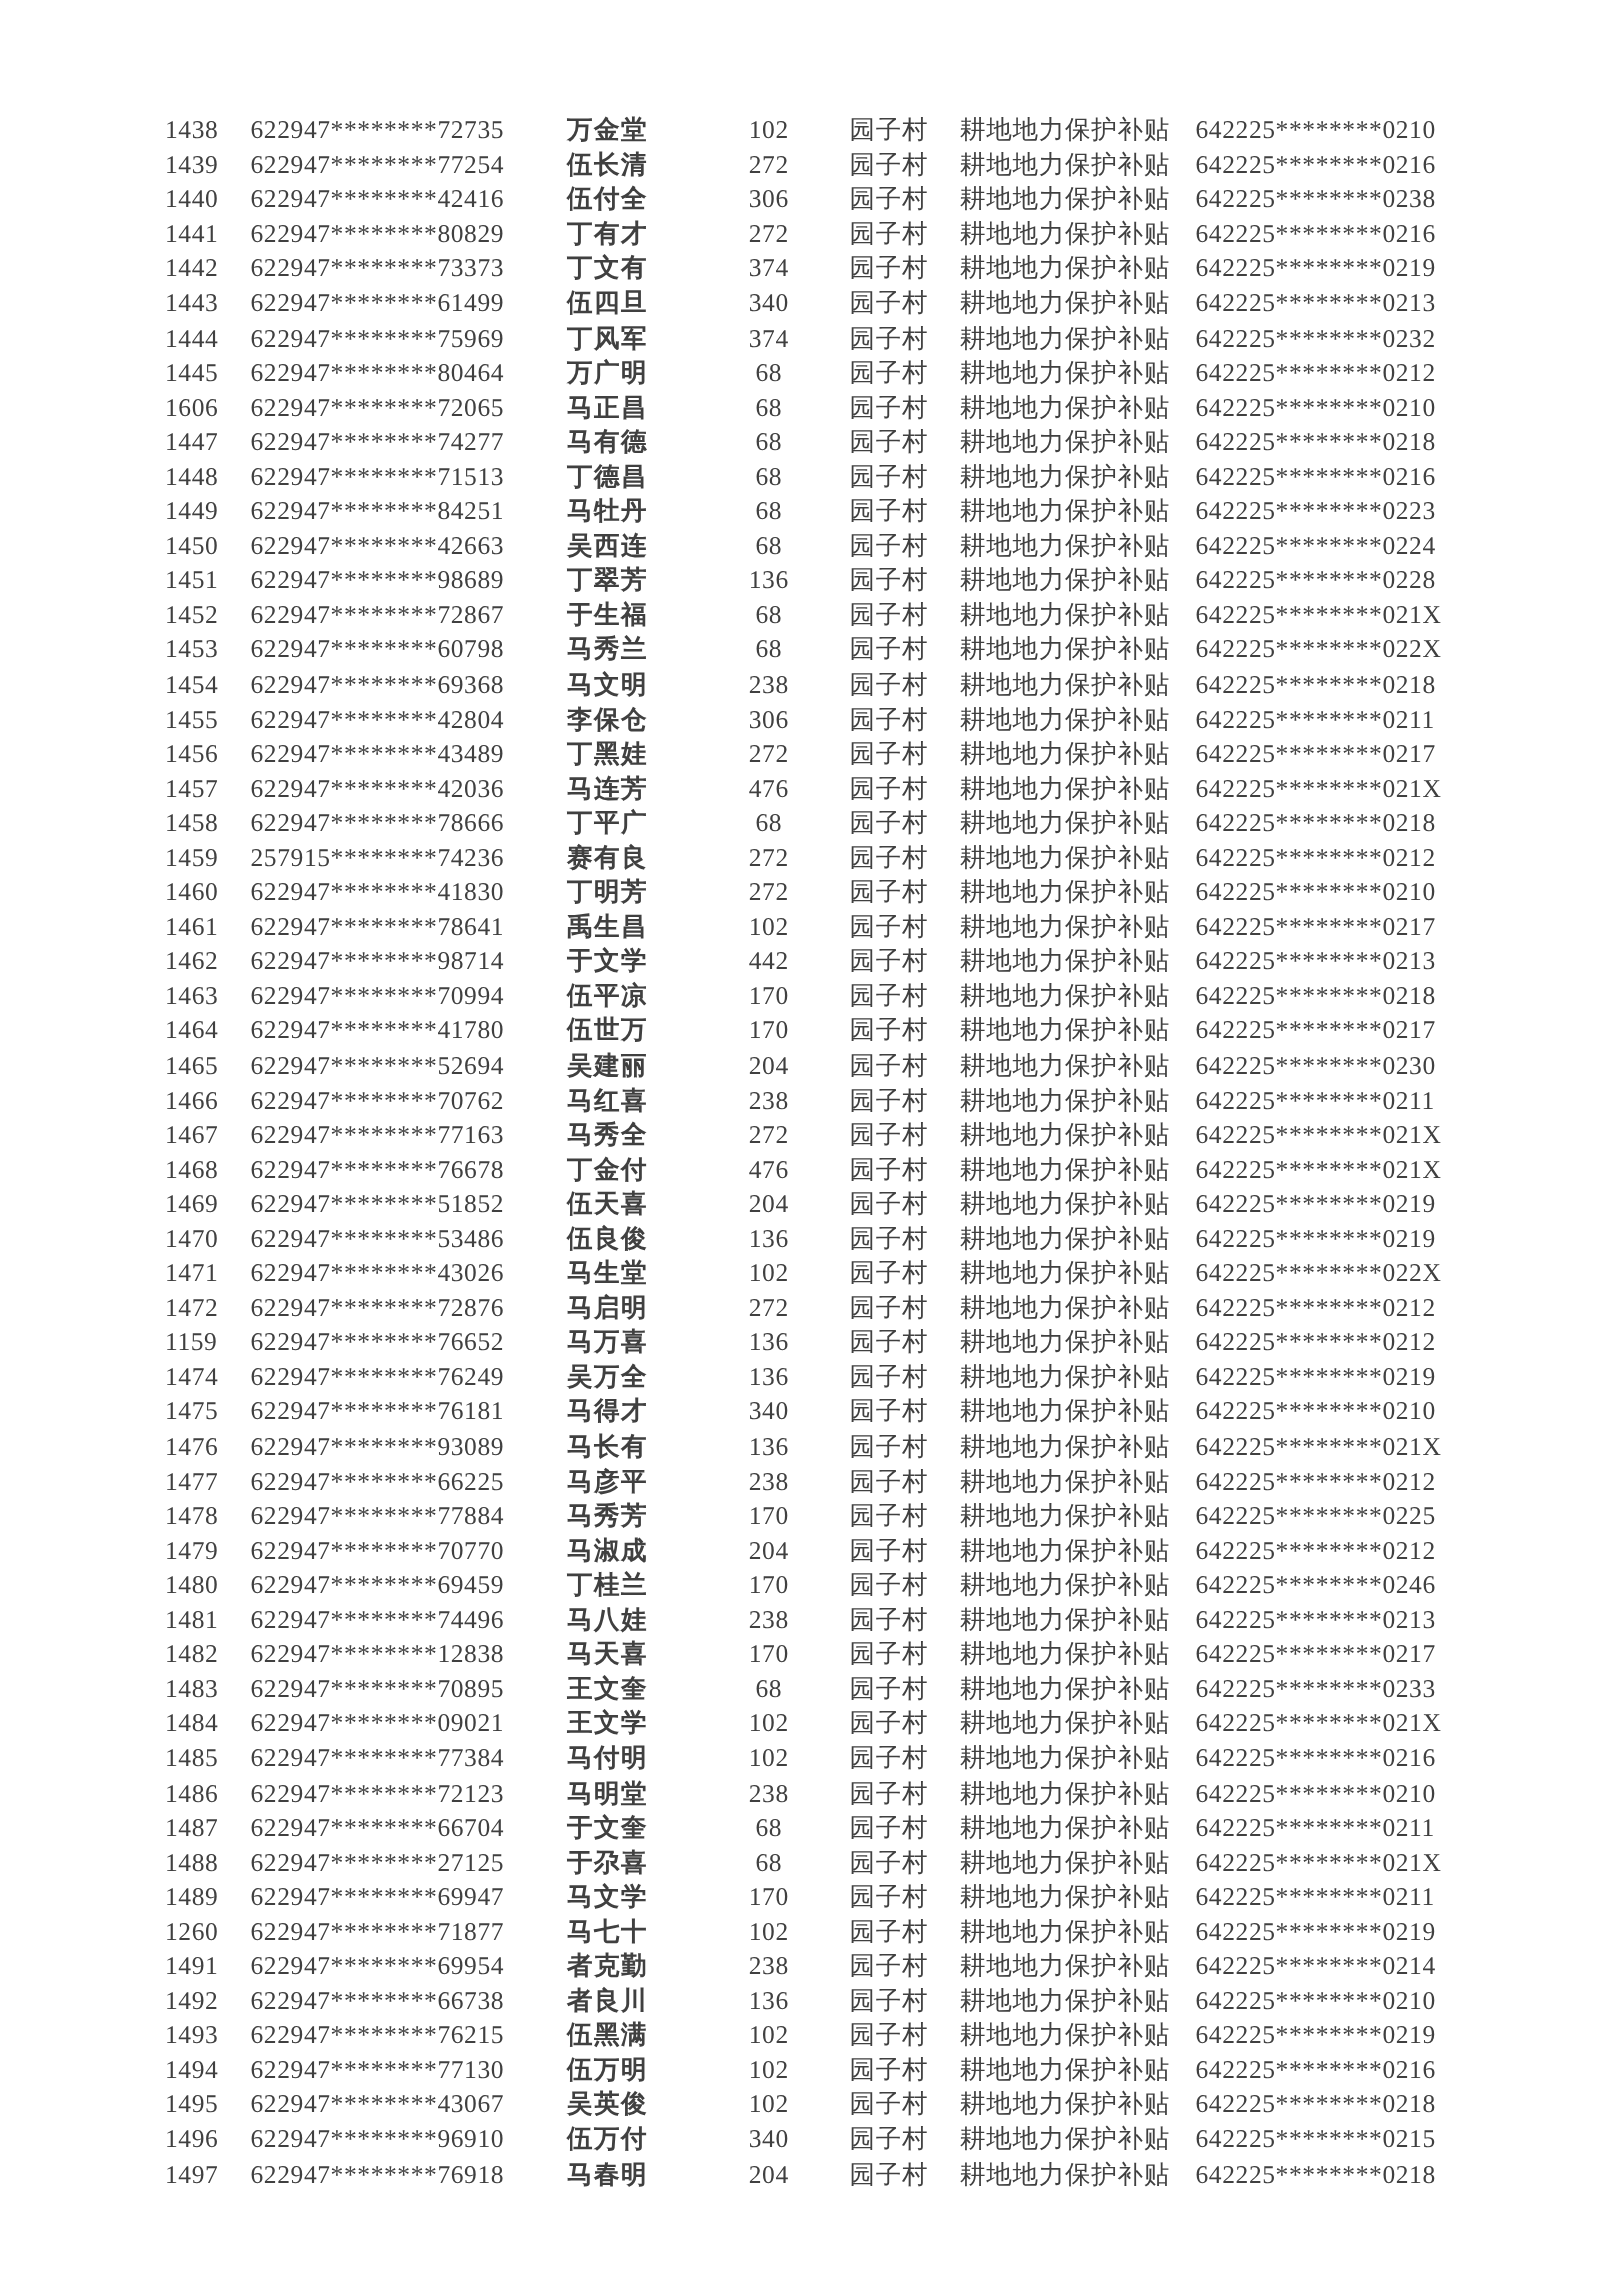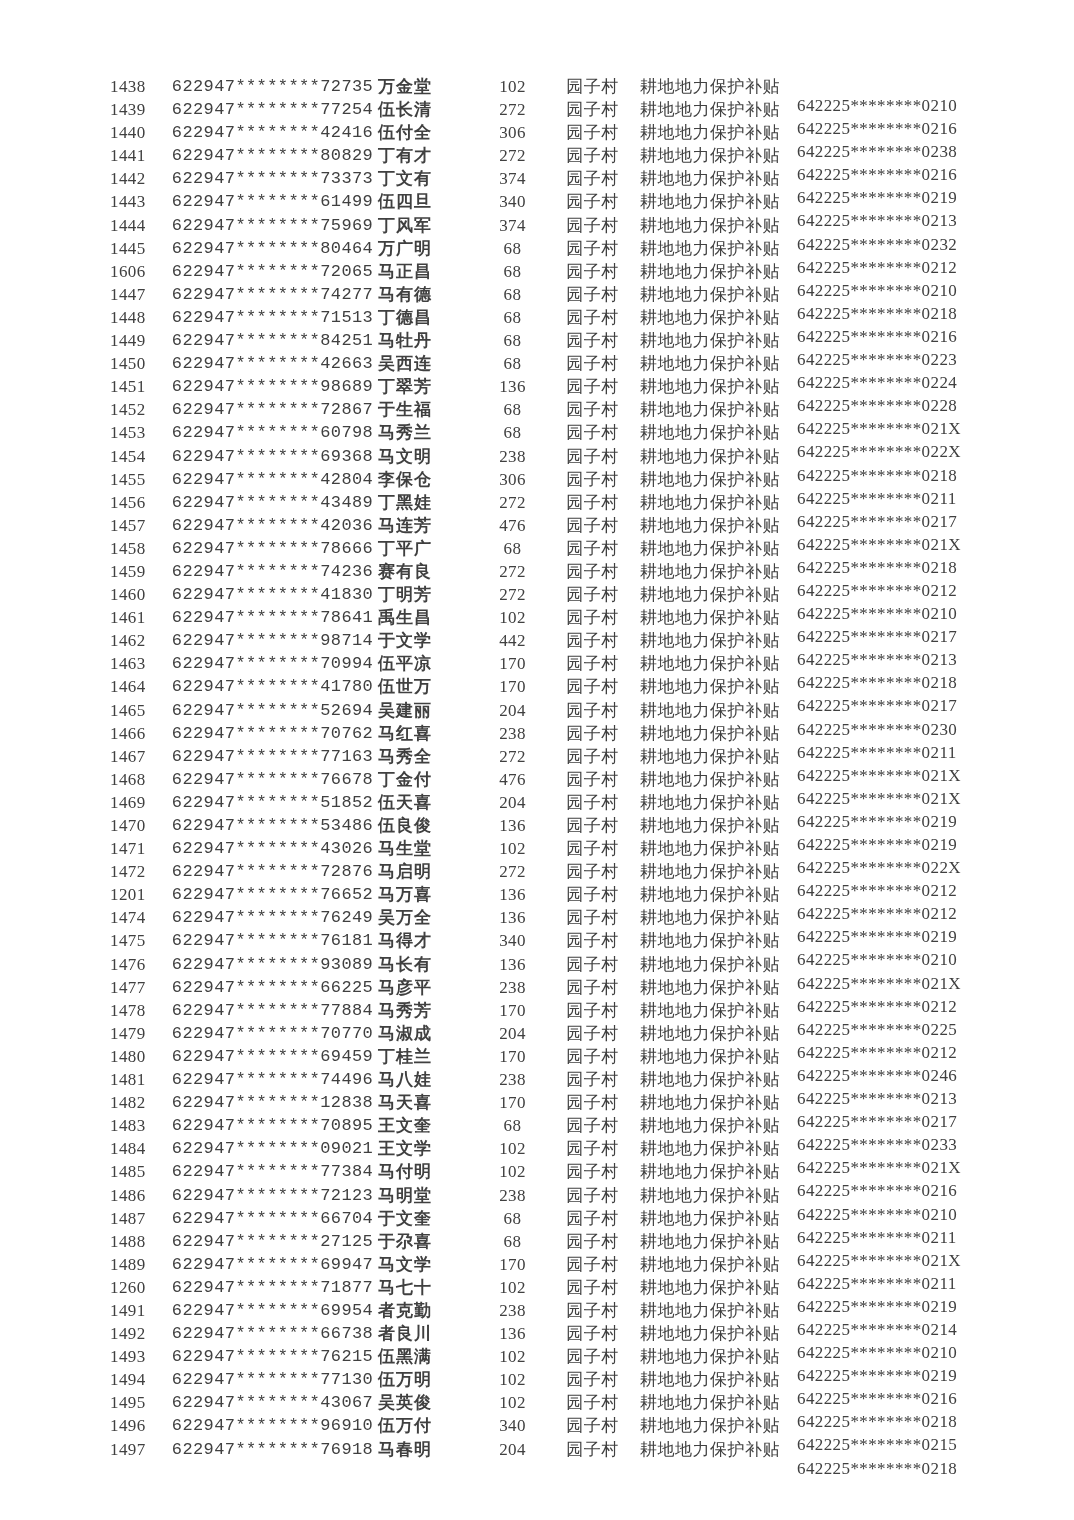--- a/index.html
+++ b/index.html
@@ -19,26 +19,26 @@
   .row {
     display: flex;
     height: 23.1px;
     line-height: 23.1px;
     font-size: 17px;
     color: #404040;
     white-space: nowrap;
   }
   .c { display: block; }
   .c-seq     { width: 57px;  text-align: left;   letter-spacing: 0.4px; }
-  .c-id      { width: 211px; text-align: center;   letter-spacing: 0.4px; font-family: Liberation Mono, monospace; }
+  .c-id      { width: 211px; text-align: left;   letter-spacing: 0.4px; }
   .c-name    { width: 102px; text-align: left;   letter-spacing: 1px; font-weight: bold; }
   .c-amount  { width: 65px;  text-align: center; letter-spacing: 0.4px; }
   .c-village { width: 95px;  text-align: center; letter-spacing: 0.5px; font-family: Liberation Serif, serif; }
   .c-subsidy { width: 157px; text-align: left;   letter-spacing: 0.5px; }
-  .c-account { width: 157px; text-align: center;   letter-spacing: 0.4px; margin-top: 19px; }
+  .c-account { width: 157px; text-align: center;   letter-spacing: 0.4px; }
 </style>
 </head>
 <body>
 
 <div class="sheet">
   <div id="table-body">
       <div class="row">
     <span class="c c-seq">1438</span>
     <span class="c c-id">622947********72735</span>
     <span class="c c-name">万金堂</span>
@@ -222,21 +222,21 @@
     <span class="c c-seq">1458</span>
     <span class="c c-id">622947********78666</span>
     <span class="c c-name">丁平广</span>
     <span class="c c-amount">68</span>
     <span class="c c-village">园子村</span>
     <span class="c c-subsidy">耕地地力保护补贴</span>
     <span class="c c-account">642225********0218</span>
   </div>
       <div class="row">
     <span class="c c-seq">1459</span>
-    <span class="c c-id">622947********74236</span>
+    <span class="c c-id">257915********74236</span>
     <span class="c c-name">赛有良</span>
     <span class="c c-amount">272</span>
     <span class="c c-village">园子村</span>
     <span class="c c-subsidy">耕地地力保护补贴</span>
     <span class="c c-account">642225********0212</span>
   </div>
       <div class="row">
     <span class="c c-seq">1460</span>
     <span class="c c-id">622947********41830</span>
     <span class="c c-name">丁明芳</span>
@@ -347,21 +347,21 @@
       <div class="row">
     <span class="c c-seq">1472</span>
     <span class="c c-id">622947********72876</span>
     <span class="c c-name">马启明</span>
     <span class="c c-amount">272</span>
     <span class="c c-village">园子村</span>
     <span class="c c-subsidy">耕地地力保护补贴</span>
     <span class="c c-account">642225********0212</span>
   </div>
       <div class="row">
-    <span class="c c-seq">1201</span>
+    <span class="c c-seq">1159</span>
     <span class="c c-id">622947********76652</span>
     <span class="c c-name">马万喜</span>
     <span class="c c-amount">136</span>
     <span class="c c-village">园子村</span>
     <span class="c c-subsidy">耕地地力保护补贴</span>
     <span class="c c-account">642225********0212</span>
   </div>
       <div class="row">
     <span class="c c-seq">1474</span>
     <span class="c c-id">622947********76249</span>

